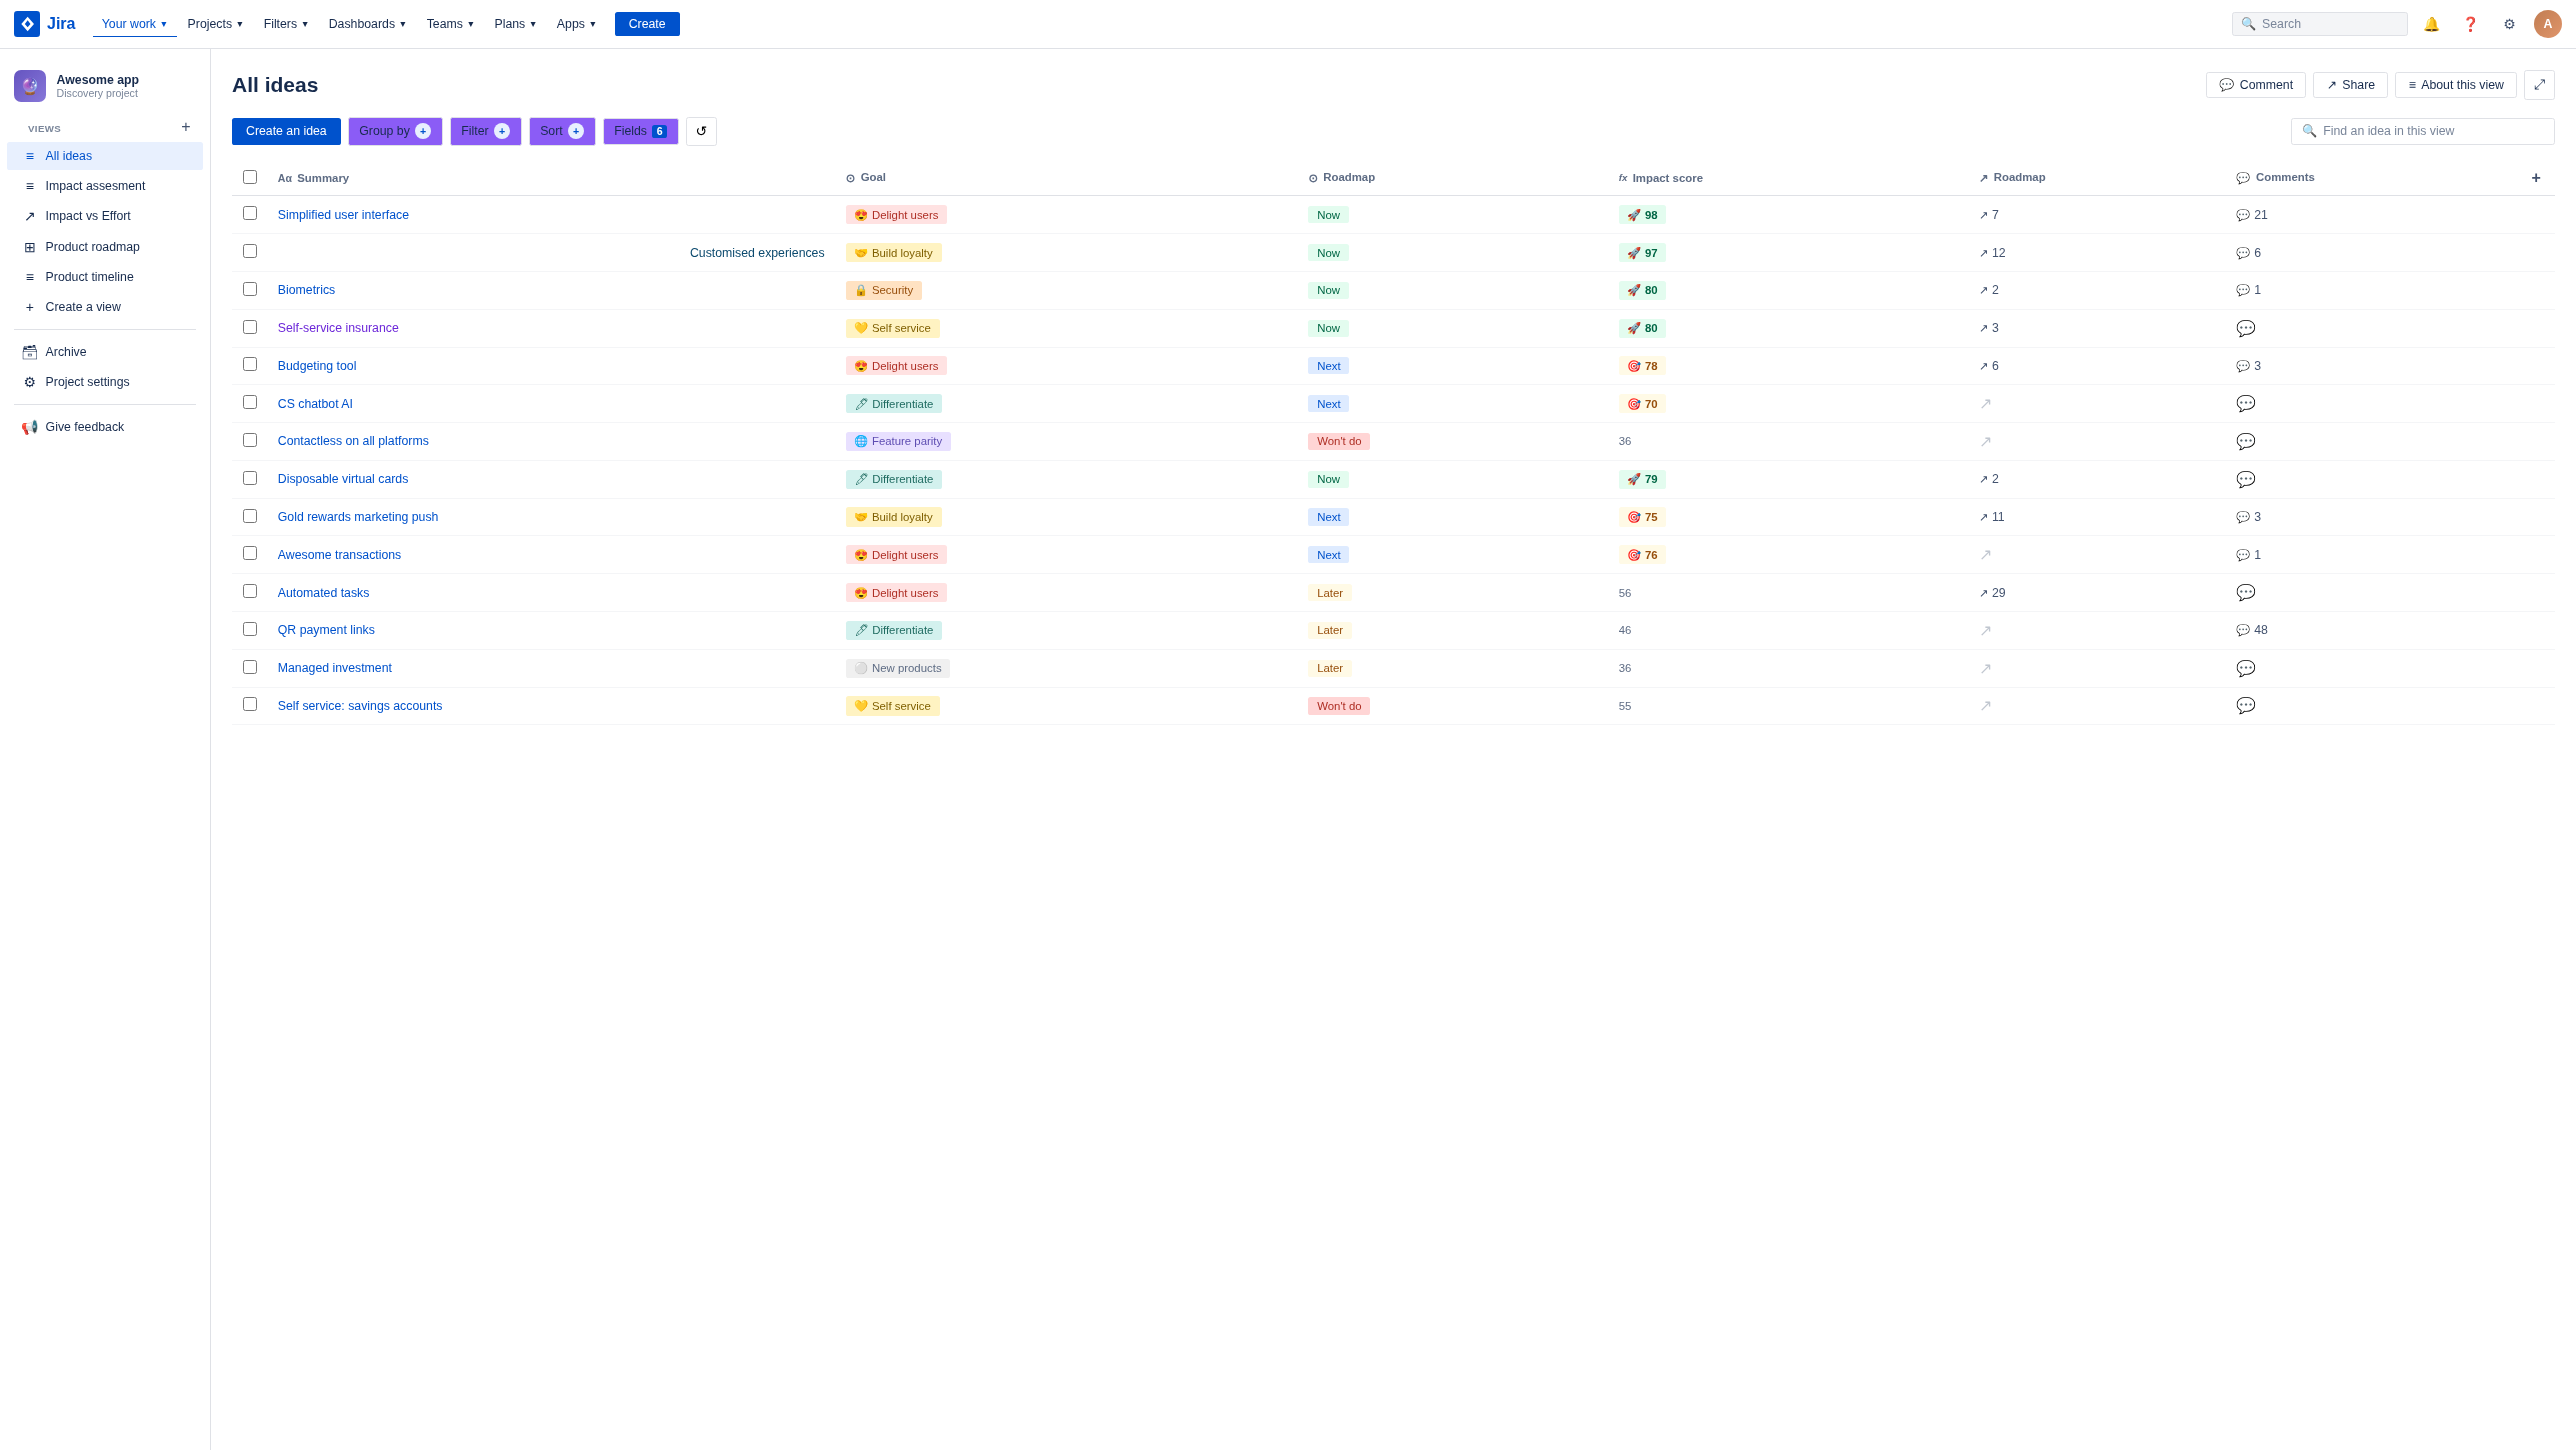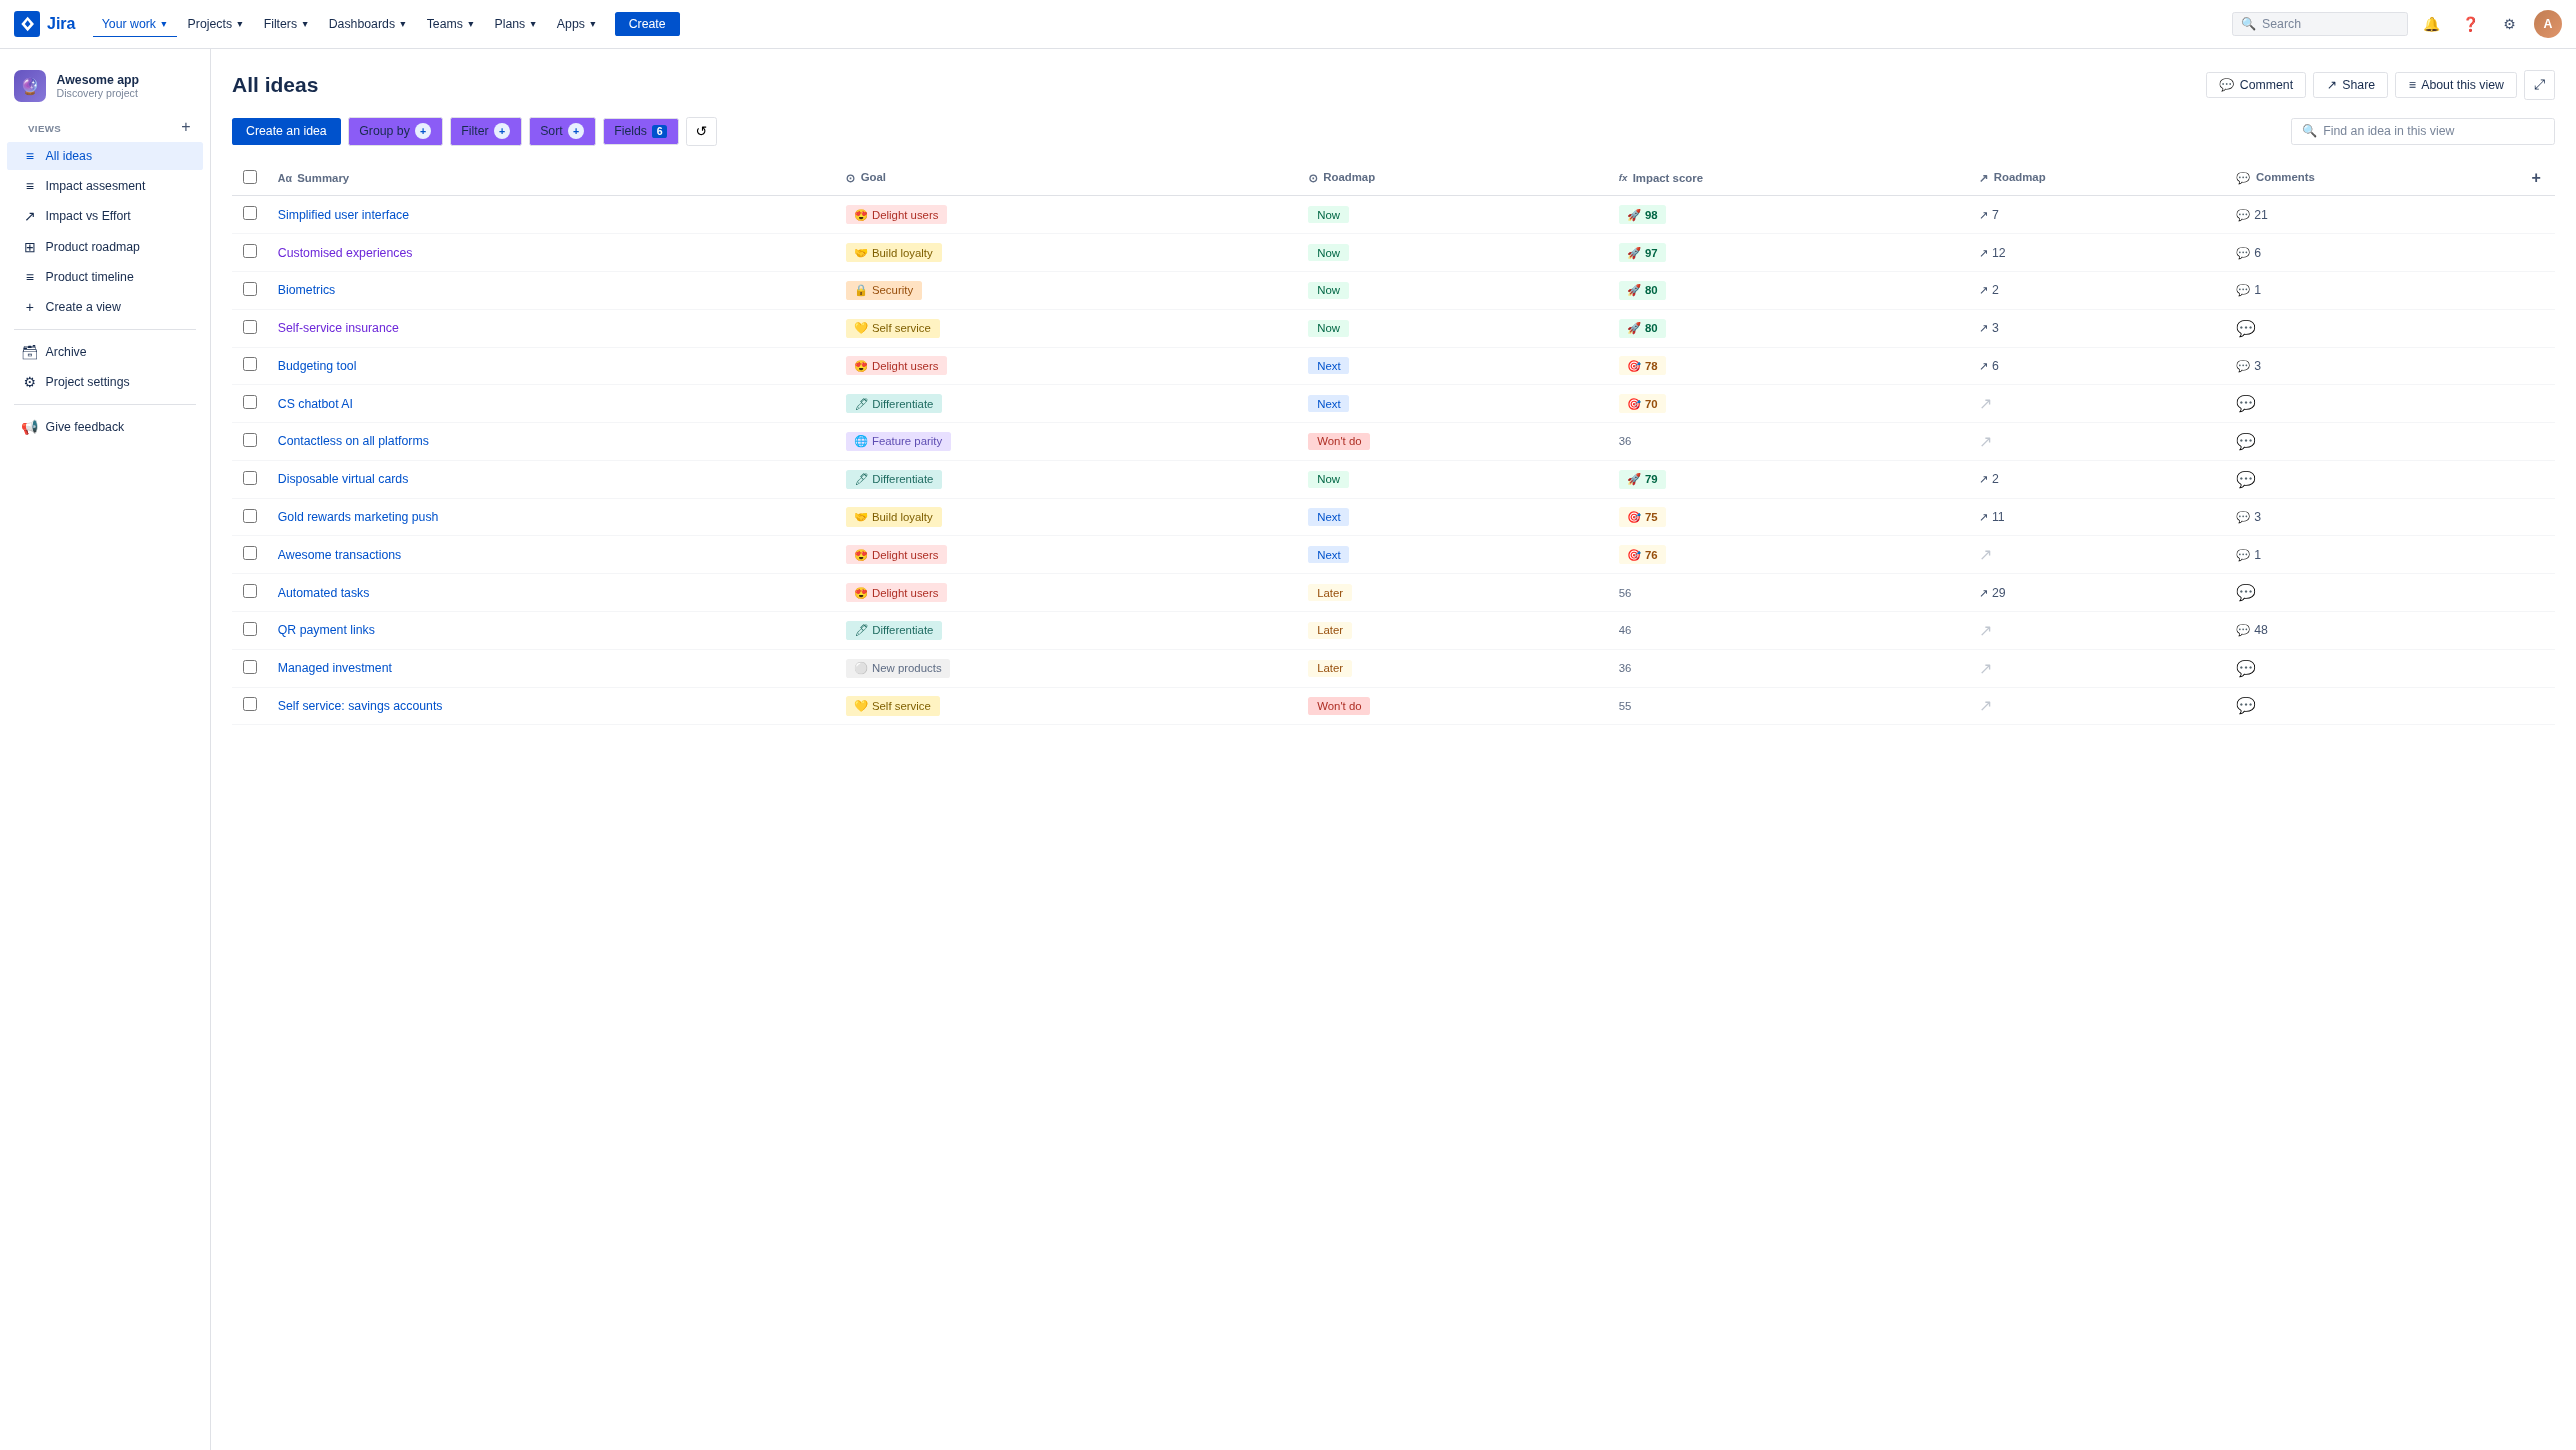--- a/index.html
+++ b/index.html
@@ -322,21 +322,21 @@
             <td>
               <div class="insight-val"><span style="font-size:11.4px;">↗</span> 7</div>
             </td>
             <td>
               <div class="comment-val"><span style="font-size:11.4px;">💬</span> 21</div>
             </td>
             <td></td>
           </tr>
           <tr>
             <td><input type="checkbox" style=""></td>
-            <td style="cursor: pointer; color: #6d28d9;">Customised experiences</td>
+            <td style="cursor: pointer; color: #0c4a6e; text-align: right;">Customised experiences</td>
             <td><span class="goal-badge goal-loyalty">🤝 Build loyalty</span></td>
             <td><span class="roadmap-badge roadmap-now">Now</span></td>
             <td><span class="impact-badge impact-high">🚀 97</span></td>
             <td>
               <div class="insight-val"><span style="font-size:11.4px;">↗</span> 12</div>
             </td>
             <td>
               <div class="comment-val"><span style="font-size:11.4px;">💬</span> 6</div>
             </td>
             <td></td>

